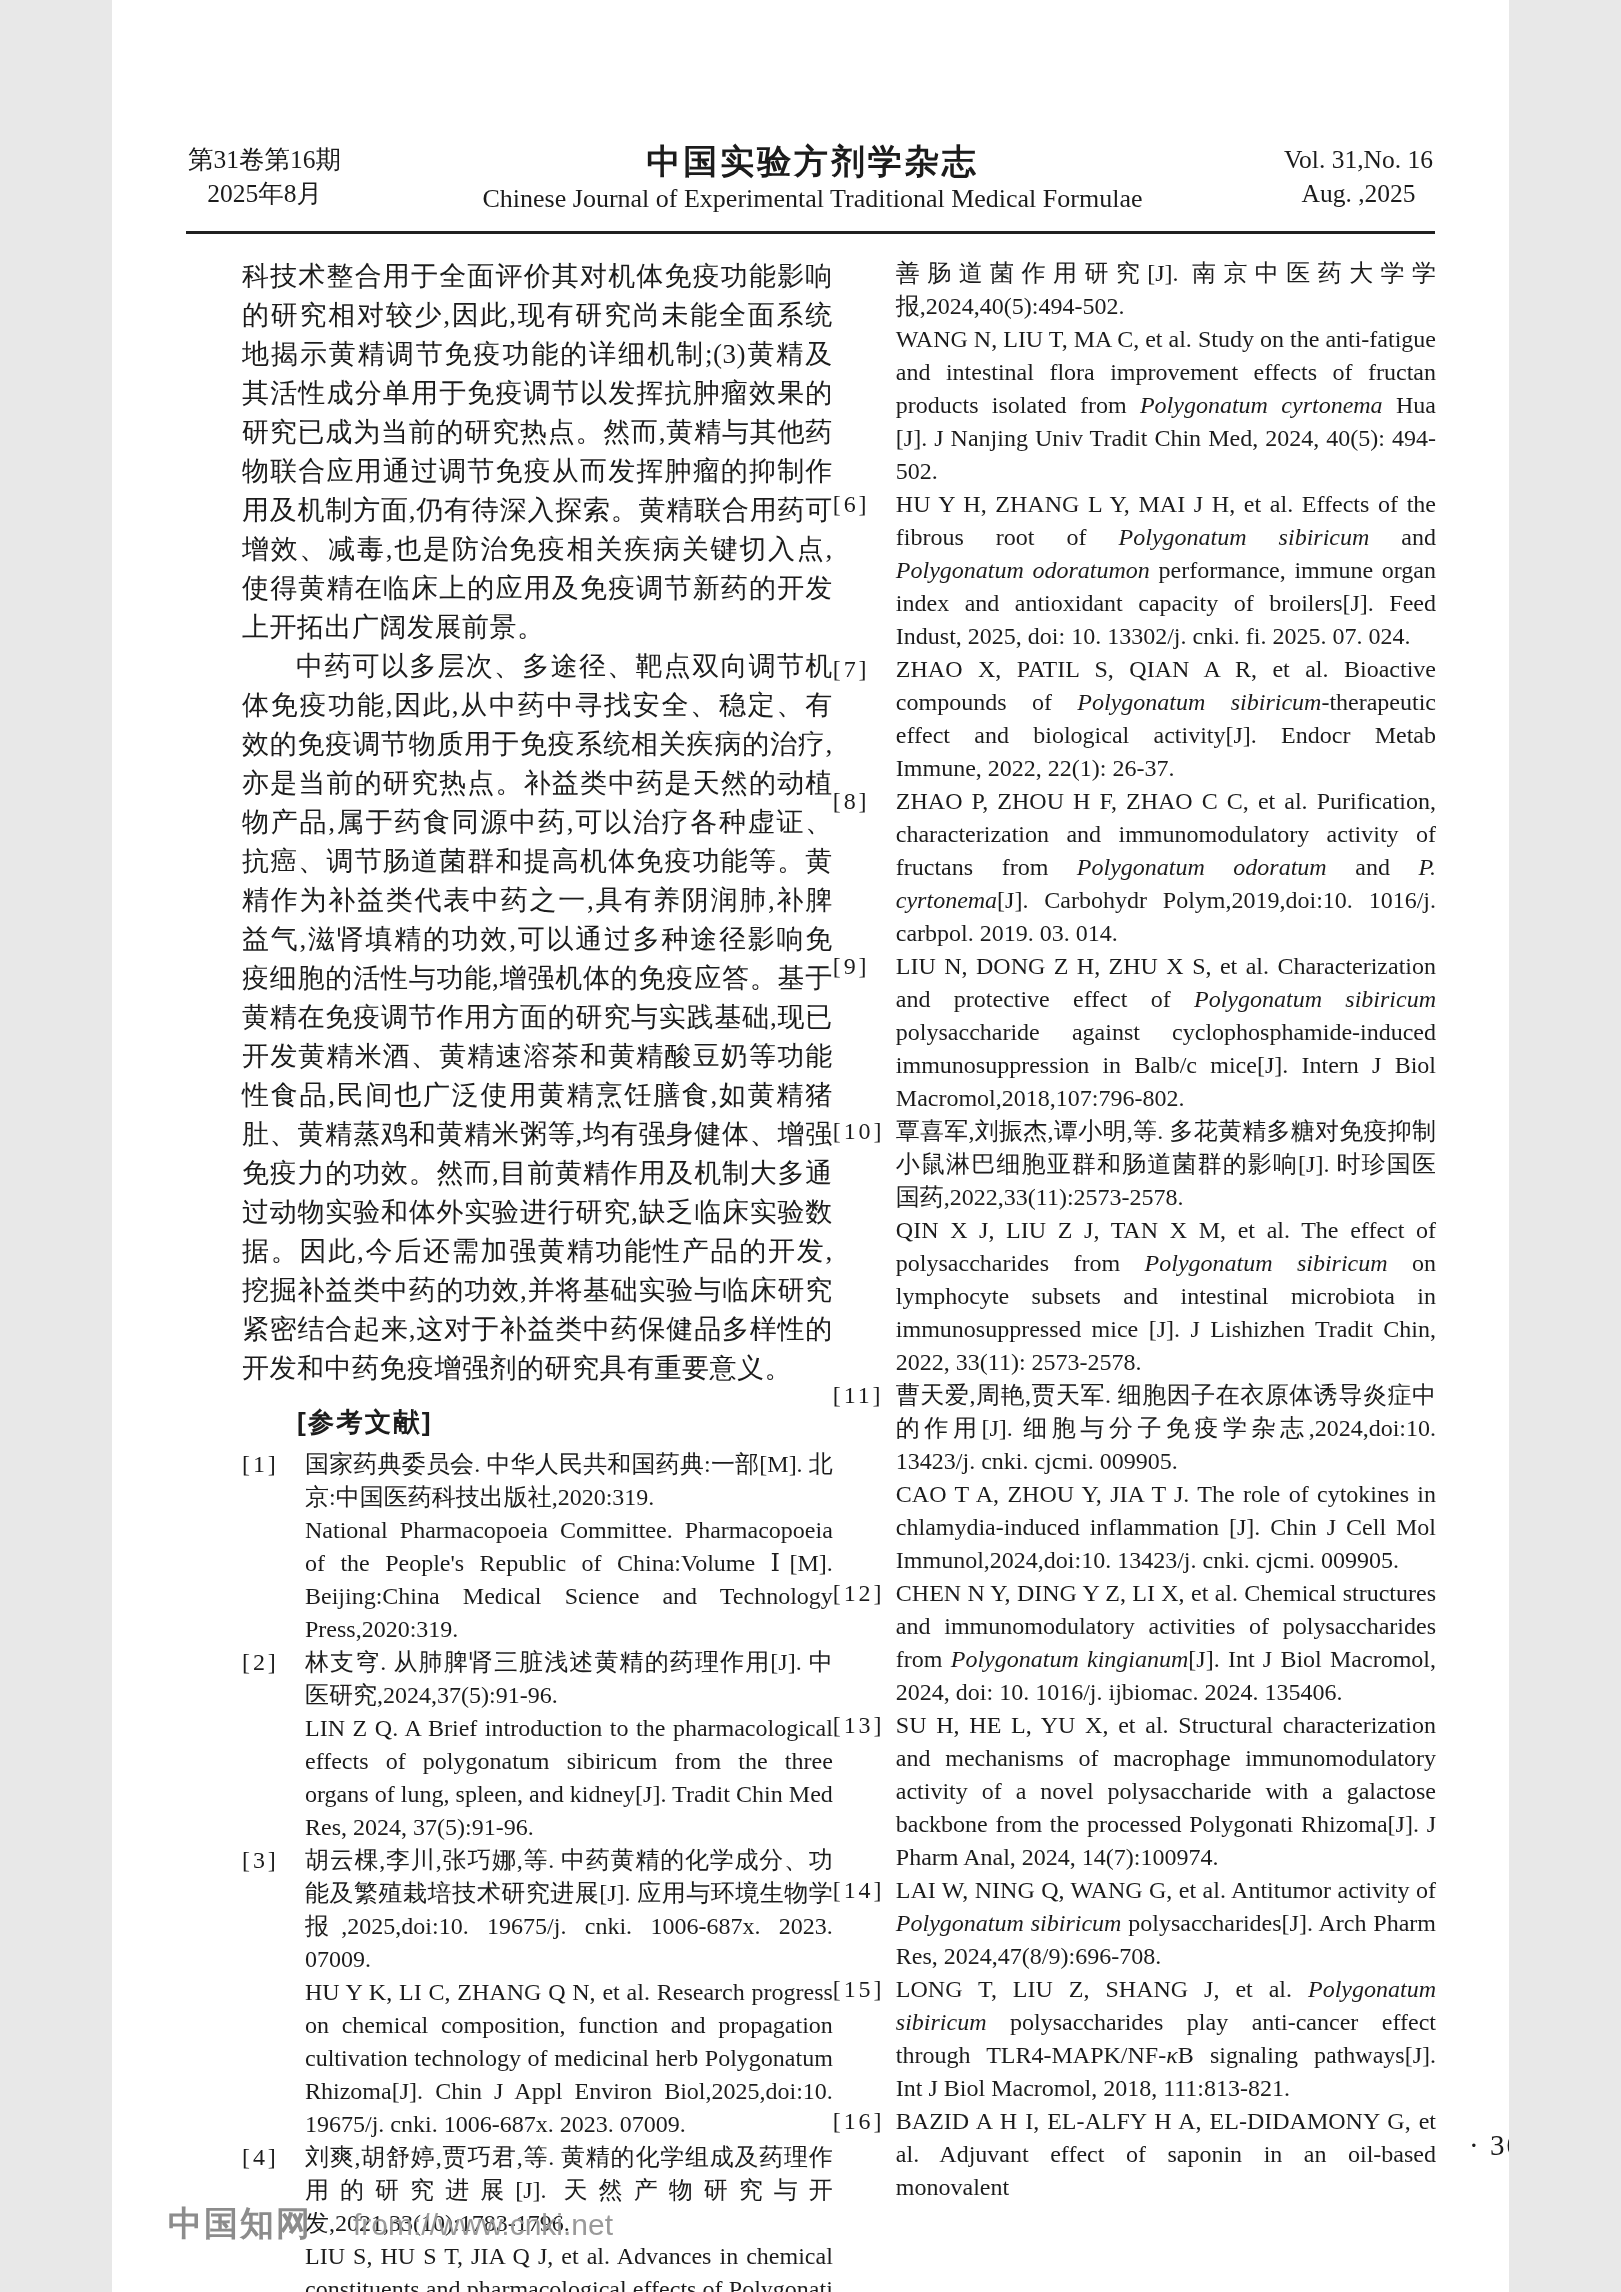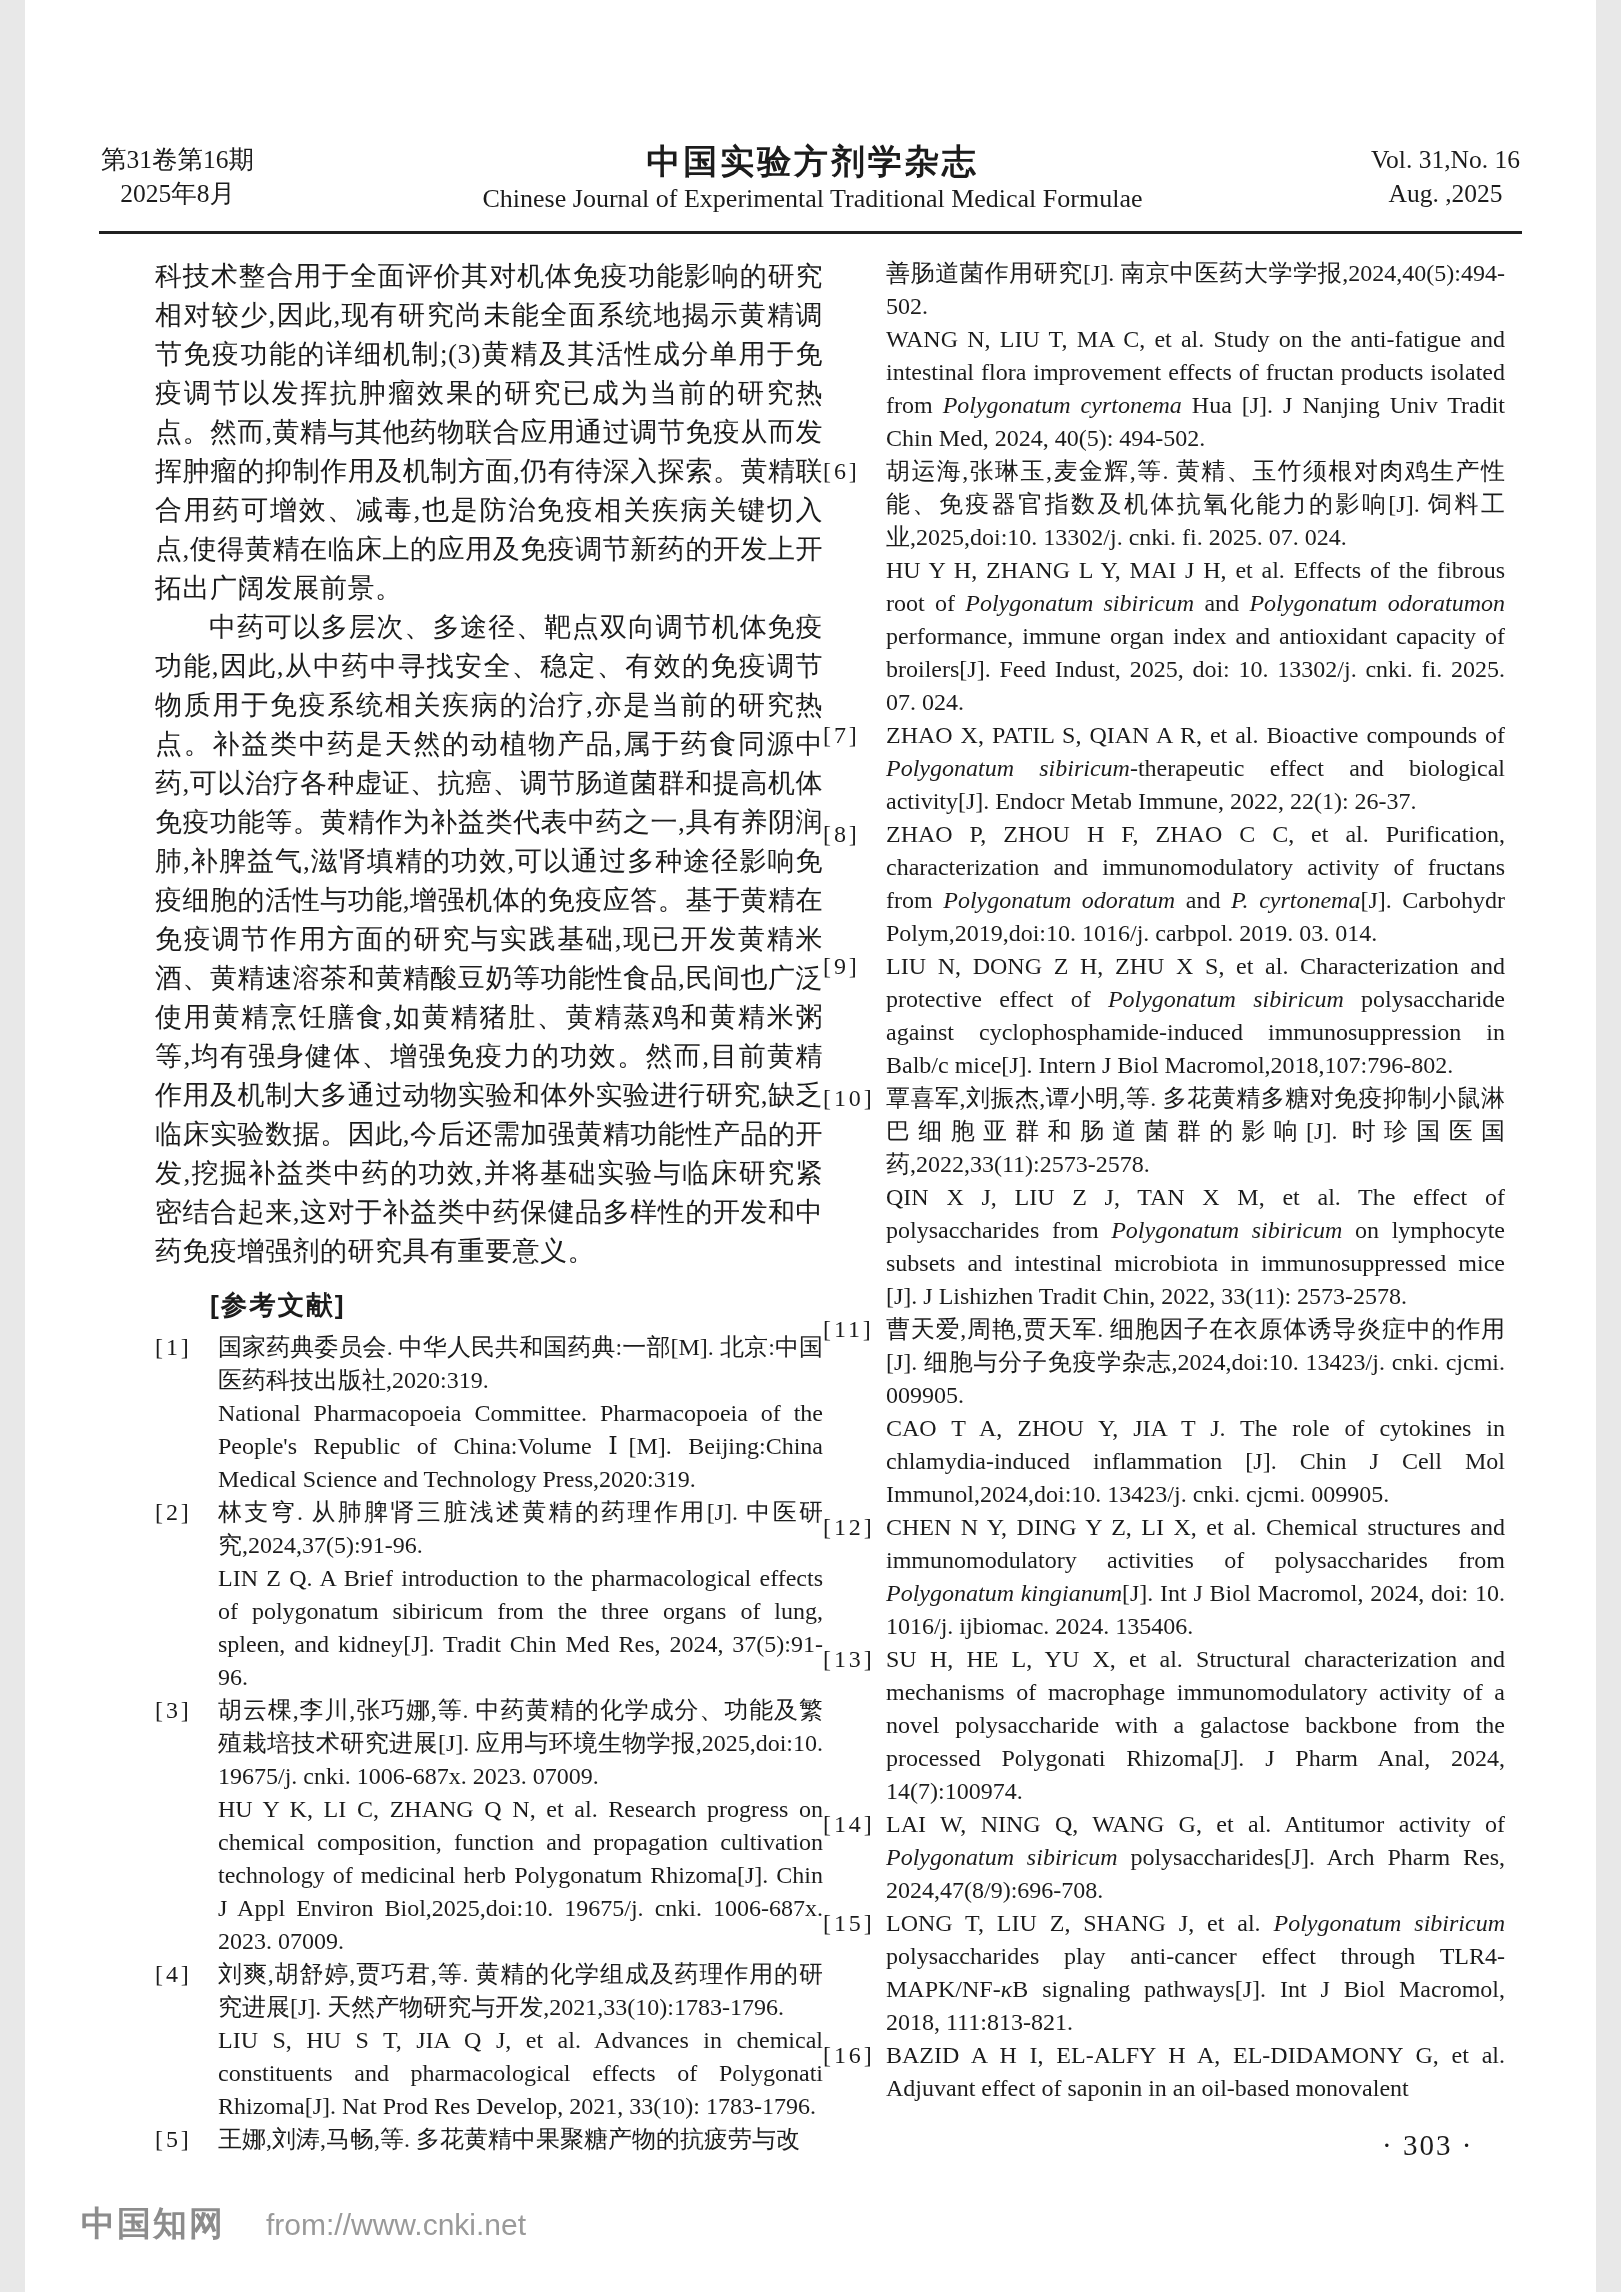--- a/index.html
+++ b/index.html
@@ -1,17 +1,17 @@
 <!DOCTYPE html>
 <html><head>
 <meta charset="utf-8">
 <style>
   html,body { margin:0; padding:0; background:#e8e8e8; }
   .page {
-    position:relative; width:1571px; height:2293px;
+    position:relative; width:1397px; height:2293px;
     margin:0 auto; background:#ffffff; overflow:hidden;
     color:#1c1c1c;
     font-family:"Liberation Serif","DejaVu Serif",serif;
   }
   
   .header { display:flex; justify-content:space-between; align-items:flex-start;
     margin:143px 76px 0 76px; }
   .header .side { font-size:25.5px; line-height:34px; text-align:center; white-space:nowrap; }
   .header .center { flex:1; text-align:center; }
   .journal-title-cn { font-size:34px; font-weight:bold; letter-spacing:2.9px; line-height:37px;
@@ -99,21 +99,20 @@
     </div>
 
     <div class="col col-right">
       <div>
           <div class="ref-item">
             <span class="ref-part">善肠道菌作用研究[J]. 南京中医药大学学报,2024,40(5):494-502.</span>
             <span class="ref-part">WANG N, LIU T, MA C, et al. Study on the anti-fatigue and intestinal flora improvement effects of fructan products isolated from <i>Polygonatum cyrtonema</i> Hua [J]. J Nanjing Univ Tradit Chin Med, 2024, 40(5): 494-502.</span>
           </div>
           <div class="ref-item">
             <span class="ref-num">[6]</span>
-            <span class="ref-part">胡运海,张琳玉,麦金辉,等. 黄精、玉竹须根对肉鸡生产性能、免疫器官指数及机体抗氧化能力的影响[J]. 饲料工业,2025,doi:10. 13302/j. cnki. fi. 2025. 07. 024.</span>
             <span class="ref-part">HU Y H, ZHANG L Y, MAI J H, et al. Effects of the fibrous root of <i>Polygonatum sibiricum</i> and <i>Polygonatum odoratumon</i> performance, immune organ index and antioxidant capacity of broilers[J]. Feed Indust, 2025, doi: 10. 13302/j. cnki. fi. 2025. 07. 024.</span>
           </div>
           <div class="ref-item">
             <span class="ref-num">[7]</span>
             <span class="ref-part">ZHAO X, PATIL S, QIAN A R, et al. Bioactive compounds of <i>Polygonatum sibiricum</i>-therapeutic effect and biological activity[J]. Endocr Metab Immune, 2022, 22(1): 26-37.</span>
           </div>
           <div class="ref-item">
             <span class="ref-num">[8]</span>
             <span class="ref-part">ZHAO P, ZHOU H F, ZHAO C C, et al. Purification, characterization and immunomodulatory activity of fructans from <i>Polygonatum odoratum</i> and <i>P. cyrtonema</i>[J]. Carbohydr Polym,2019,doi:10. 1016/j. carbpol. 2019. 03. 014.</span>
           </div>

